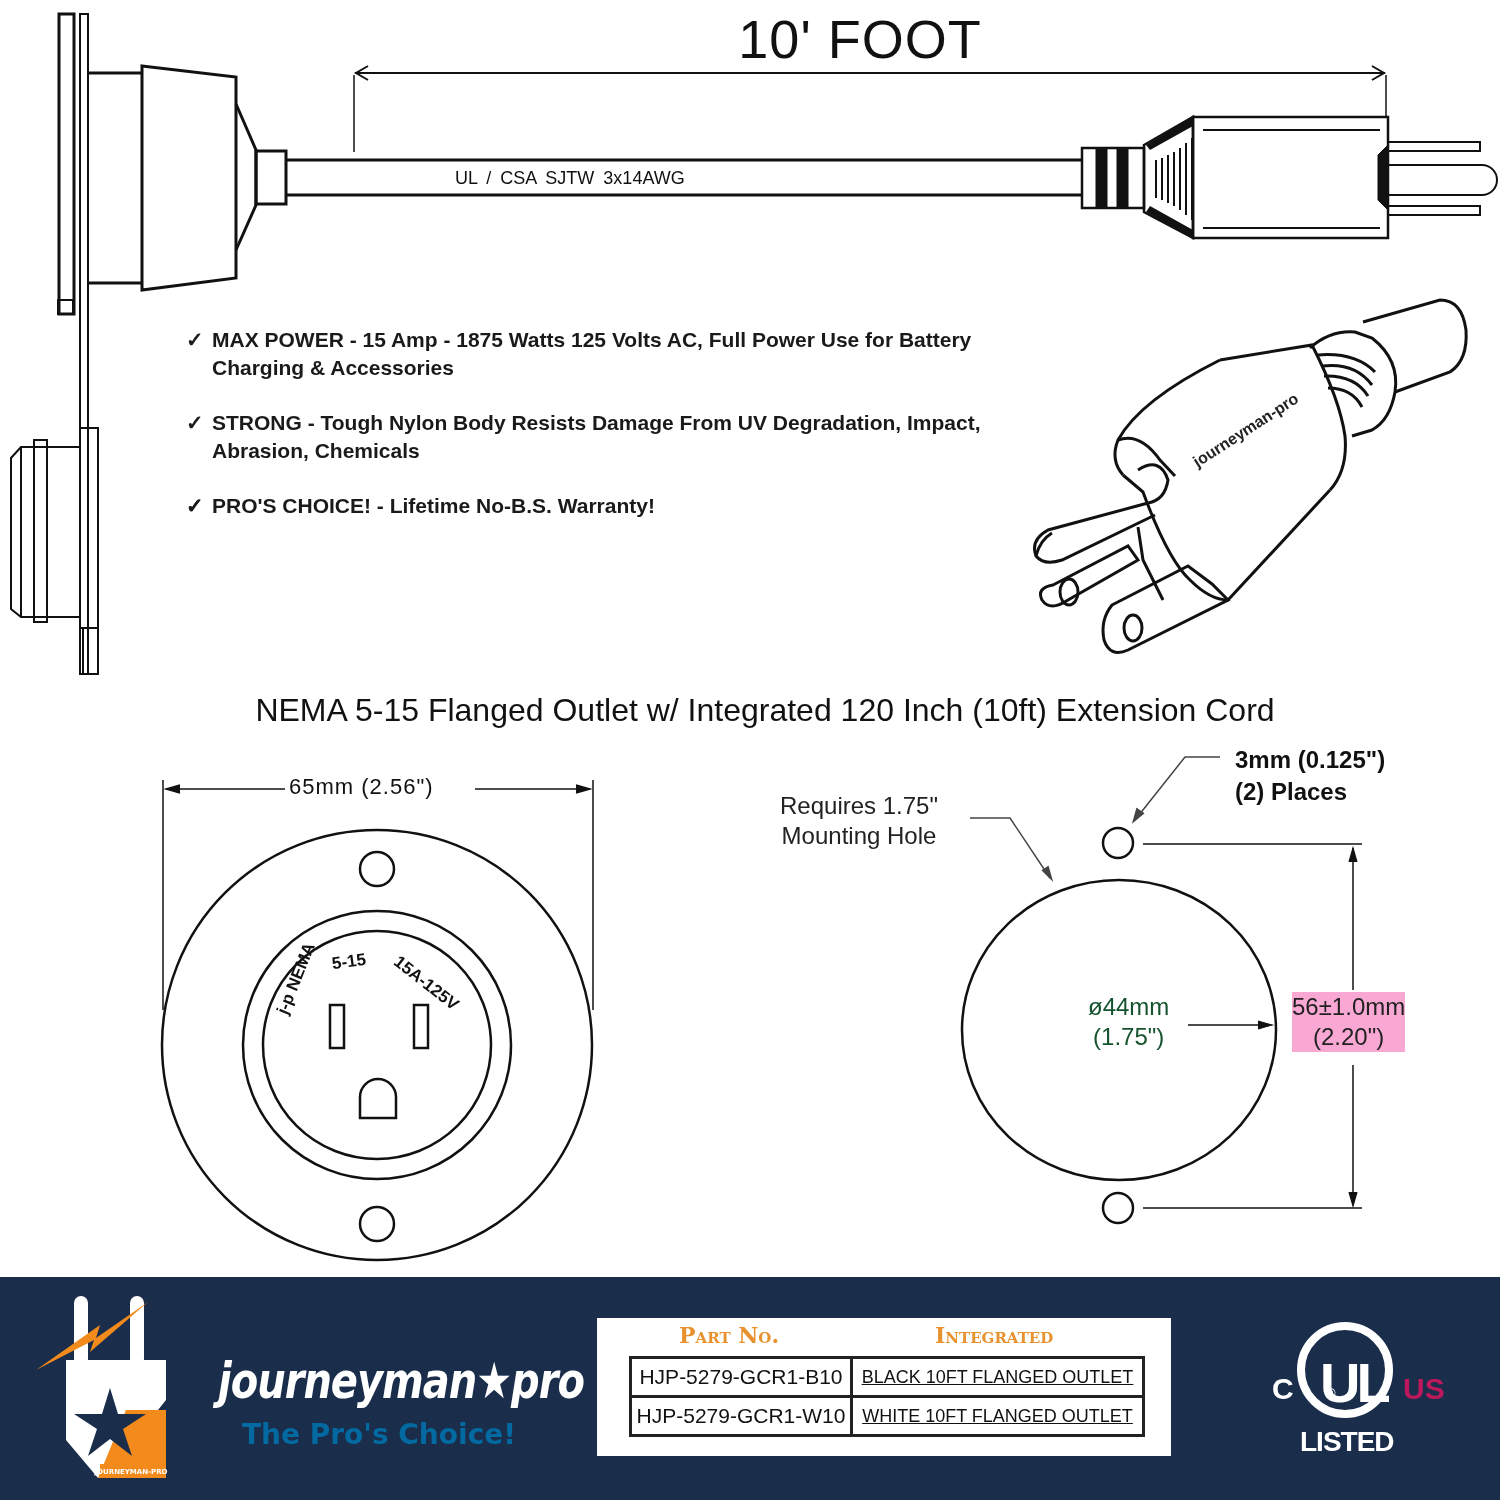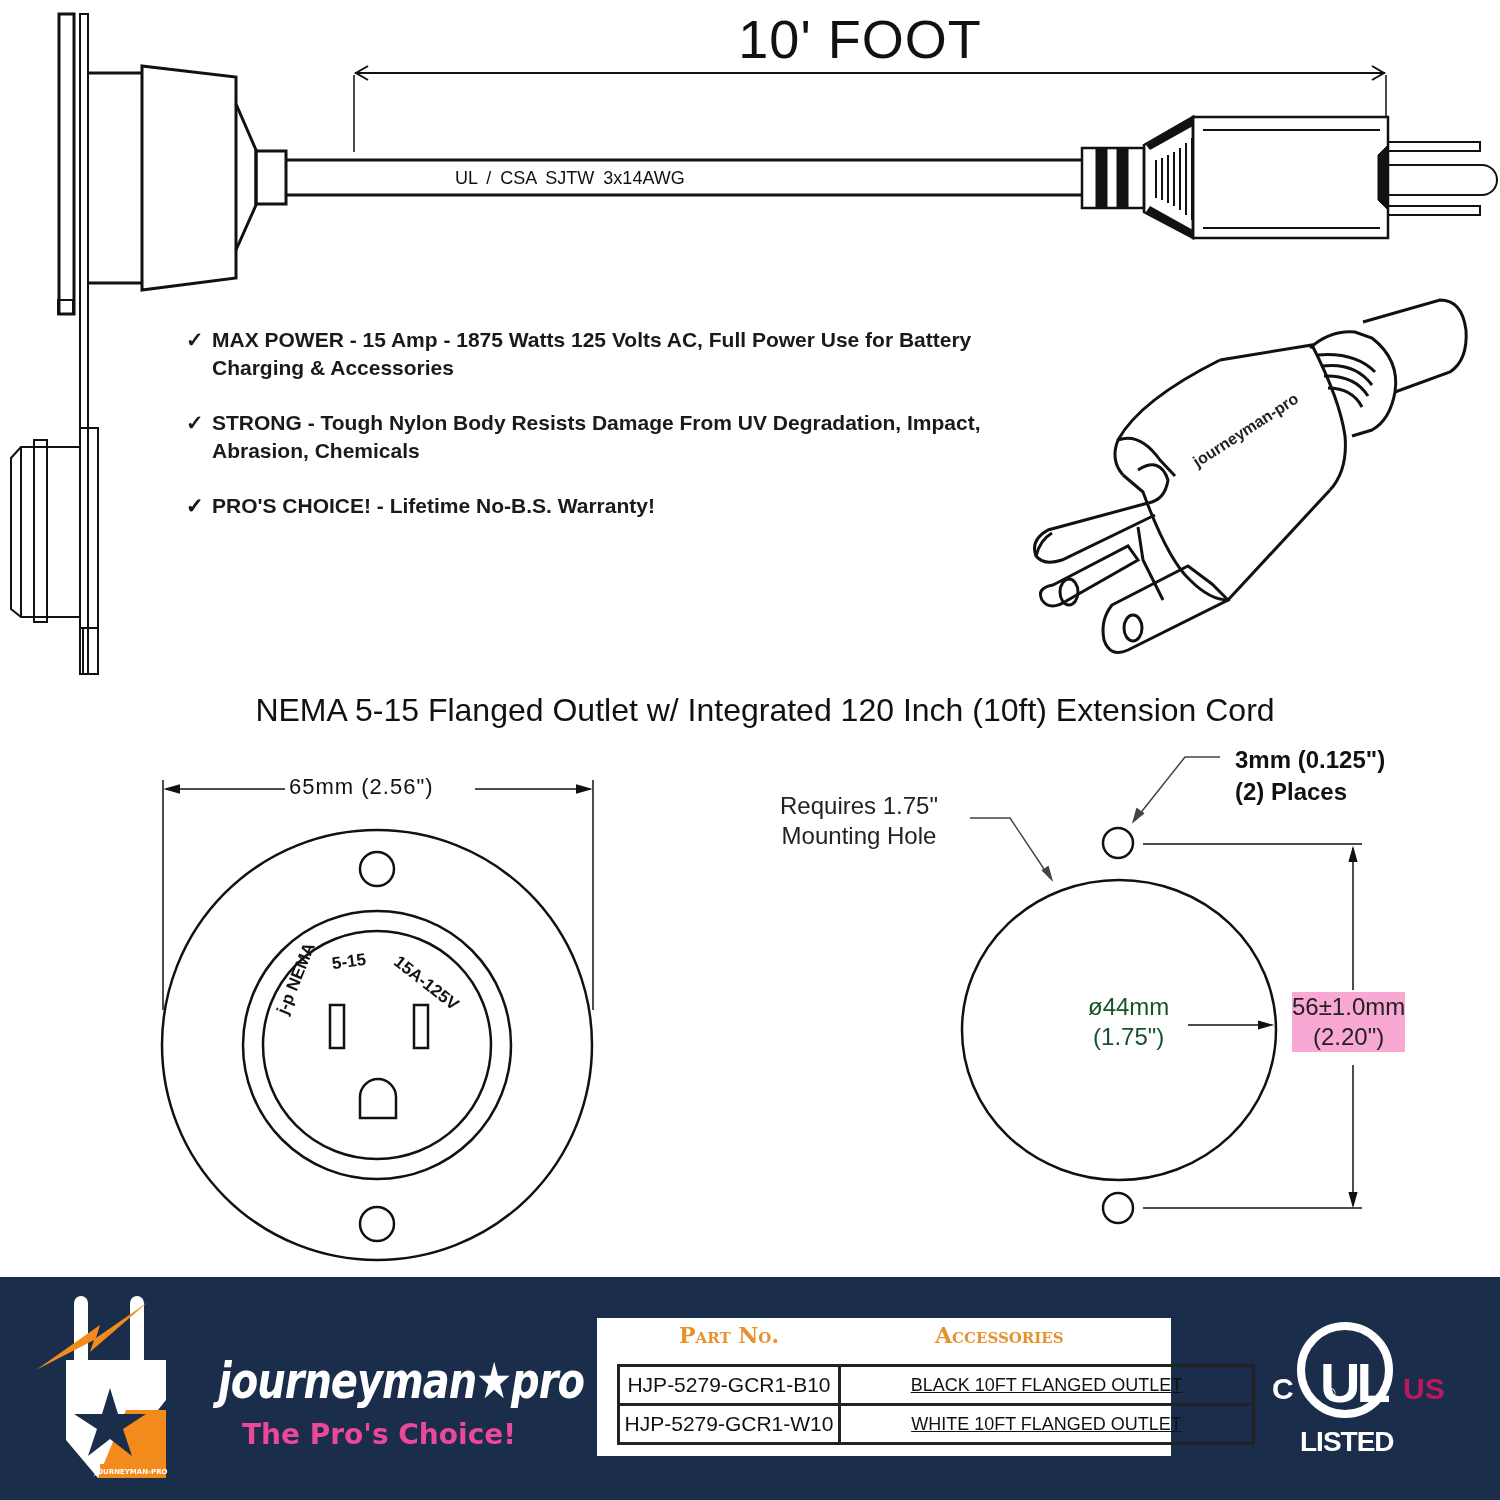--- a/index.html
+++ b/index.html
@@ -12,24 +12,24 @@
     .feature { font-family:"Liberation Sans", sans-serif; font-weight:bold; font-size:21px; line-height:28px; color:#1a1a1a; margin-bottom:27px; position:relative; padding-left:26px; }
     .feature .check { position:absolute; left:0; top:0; }
     .caption { left:0; top:692px; width:1530px; text-align:center; font-size:32px; color:#111; }
     .dim-65 { left:285px; top:774px; font-size:22px; background:#fff; padding:0 4px; letter-spacing:1px; }
     .req { left:780px; top:791px; font-size:24px; line-height:30px; text-align:center; color:#222; }
     .hole3 { left:1235px; top:744px; font-size:24px; line-height:32px; font-weight:bold; color:#111; }
     .dia44 { left:1088px; top:992px; font-size:24px; line-height:30px; text-align:center; color:#14532d; }
     .dim56 { left:1292px; top:992px; font-size:24px; line-height:30px; text-align:center; color:#222; background:#f9a8d4; }
     .footer { left:0; top:1277px; width:1500px; height:223px; background:#1a2d4b; }
     .brand-name { left:218px; top:1352px; font-family:"DejaVu Sans", sans-serif; font-weight:bold; font-style:italic; font-size:40px; color:#fff; letter-spacing:-1px; transform:scaleY(1.25); transform-origin:left top; }
-    .brand-tag { left:242px; top:1418px; font-family:"DejaVu Sans", sans-serif; font-weight:bold; font-size:28px; color:#ec4899; }
+    .brand-tag { left:242px; top:1418px; font-family:"DejaVu Sans", sans-serif; font-weight:bold; font-size:28px; color:#0369a1; }
     .parts { left:597px; top:1318px; width:574px; height:138px; background:#fff; }
     .parts-head { position:absolute; top:4px; font-family:"DejaVu Serif", serif; font-weight:bold; font-size:22px; color:#e7922e; font-variant:small-caps; }
-    .parts table { position:absolute; left:20px; top:38px; width:638px; border-collapse:collapse;margin-top:8px; }
+    .parts table { position:absolute; left:32px; top:38px; width:516px; border-collapse:collapse; }
     .parts td { border:3px solid #222; height:36px; text-align:center; padding:0; }
     .parts td.pn { font-size:21px; width:218px; }
     .parts td.desc { font-size:18px;text-decoration:underline; }
     .ul-c { left:1272px; top:1372px; font-size:30px; font-weight:bold; color:#fff; }
     .ul-us { left:1403px; top:1372px; font-size:30px; font-weight:bold; color:#be185d; }
     .ul-listed { left:1300px; top:1426px; font-size:28px; font-weight:bold; color:#fff; letter-spacing:-1px; }
     .ul-mark { left:1320px; top:1350px; font-size:56px; font-weight:bold; color:#fff; letter-spacing:-4px; }
     .plug-brand { left:1190px; top:456px; font-size:16px; font-weight:bold; color:#222; transform:rotate(-33deg); transform-origin:left top; }
     .outlet-text { font-size:17px; color:#111; font-weight:bold; }
   </style>
@@ -209,21 +209,21 @@
   <polygon points="6,80 70,35 66,48 118,12 60,62 64,50" fill="#f28a1c"></polygon>
   <rect x="70" y="174" width="62" height="12" fill="#f28a1c"></rect>
   <text x="101" y="184" font-family="DejaVu Sans, sans-serif" font-size="7" font-weight="bold" fill="#fff" text-anchor="middle">JOURNEYMAN-PRO</text>
 </svg>
 
 <div class="abs brand-name">journeyman★pro</div>
 <div class="abs brand-tag">The Pro's Choice!</div>
 
 <div class="abs parts">
   <div class="parts-head" style="left:82px;">Part No.</div>
-  <div class="parts-head" style="left:338px;">Accessories</div>
+  <div class="parts-head" style="left:338px;">Integrated</div>
   <table>
     <tbody>
         <tr>
       <td class="pn">HJP-5279-GCR1-B10</td>
       <td class="desc">BLACK 10FT FLANGED OUTLET</td>
     </tr>
     <tr>
       <td class="pn">HJP-5279-GCR1-W10</td>
       <td class="desc">WHITE 10FT FLANGED OUTLET</td>
     </tr>

